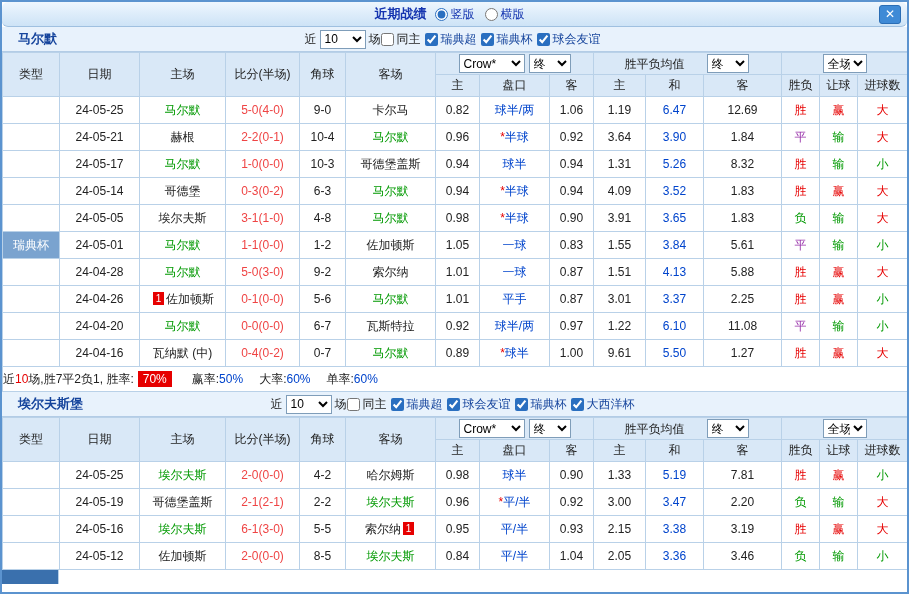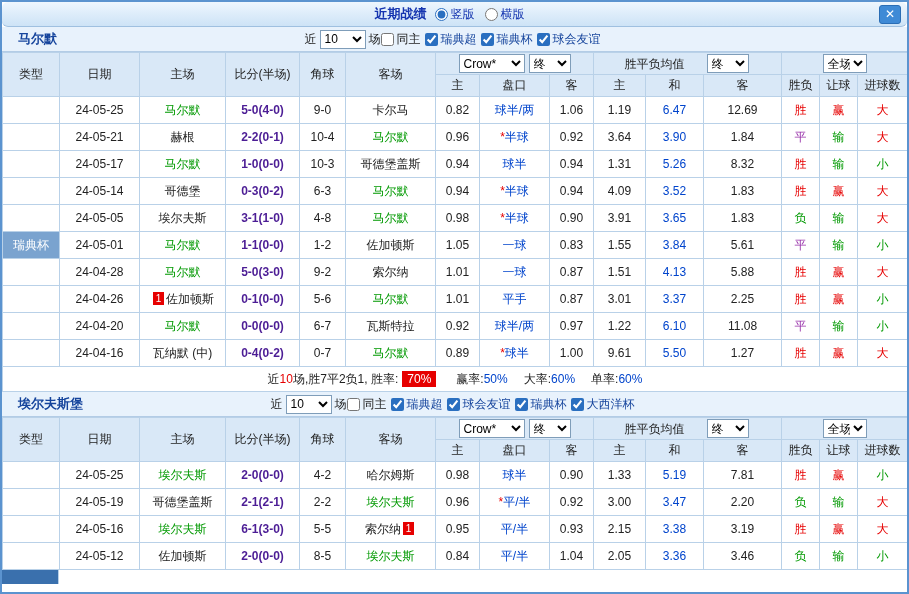--- a/index.html
+++ b/index.html
@@ -43,27 +43,27 @@
   .data-table thead th.ctrl select { margin: 0 2px; }
   .bk-select { width: 66px; } .fin-select { width: 42px; } .scope-select { width: 44px; }
   .avg-label { margin-right: 20px; }
   .data-table tbody td { height: 27px; background: #fff; }
   td.league { background: #3a70ad; color: #fff; }
   td.league.cup { background: #7aa3cf; }
   .grn { color: #009900; }
   .red { color: #e60000; }
   .blue { color: #0044cc; }
   .purple { color: #9933aa; }
-  td.score { color: #4c1d95; font-weight: bold; }
+  td.score { color: #ef4444; font-weight: normal; }
   .badge1 {
     display: inline-block; background: #e60000; color: #fff;
     width: 11px; height: 13px; line-height: 13px; font-size: 10px;
     margin: 0 2px; vertical-align: 1px;
   }
-  tr.summary-row td { height: 25px; background: #fff; text-align: center; }
+  tr.summary-row td { height: 25px; background: #fff; text-align: left; }
   .win-badge { background: #e60000; color: #fff; padding: 1px 5px; margin: 0 4px; }
   .sum-item { margin-left: 16px; }
   .peek-row { height: 14px; display: flex; border-top: 0; }
   .peek-league { width: 57px; background: #3a70ad; border-right: 1px solid #b9d1e8; }
   .peek-rest { flex: 1; background: #fff; }
 </style>
 </head>
 <body>
 
 <div class="titlebar">

